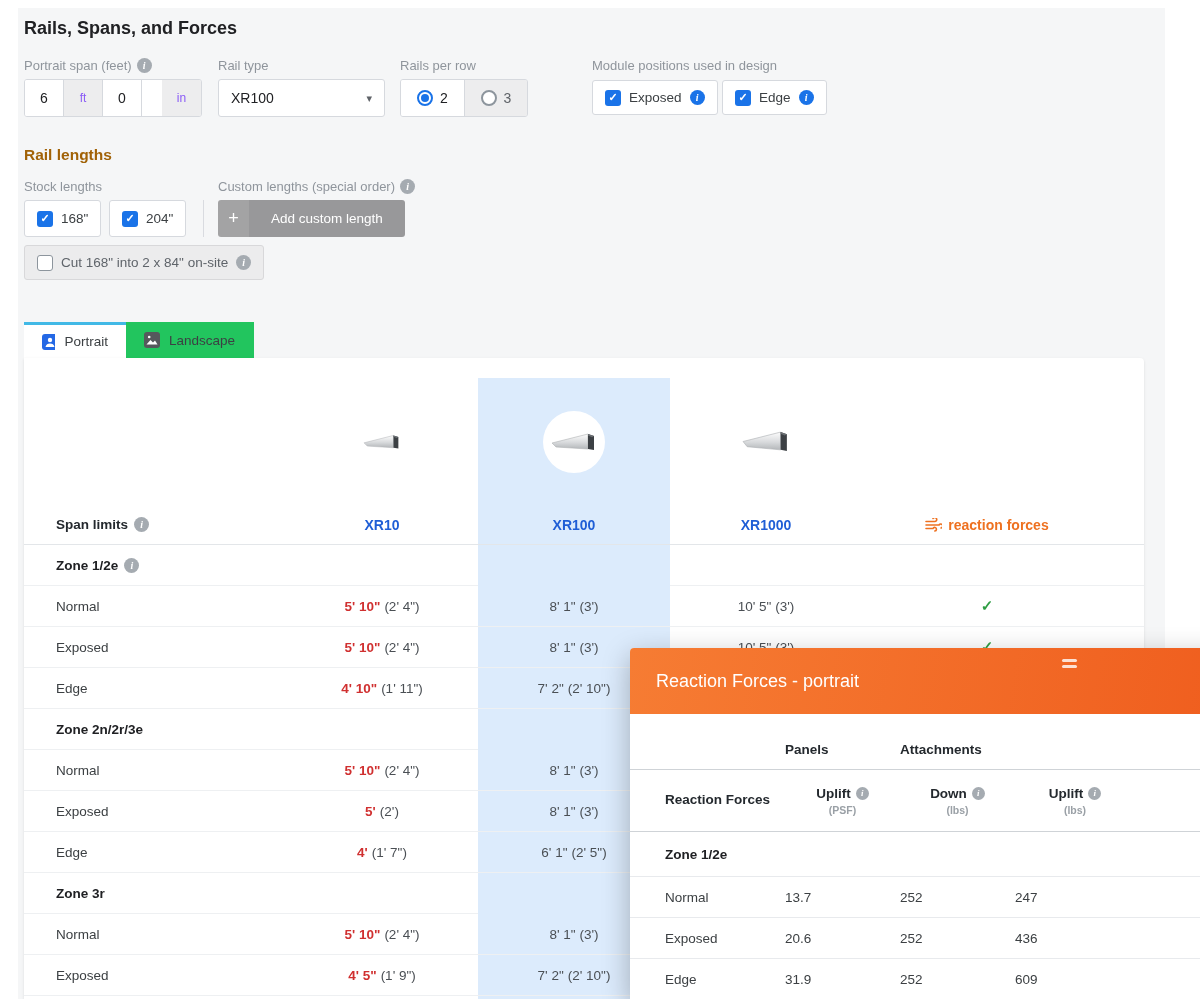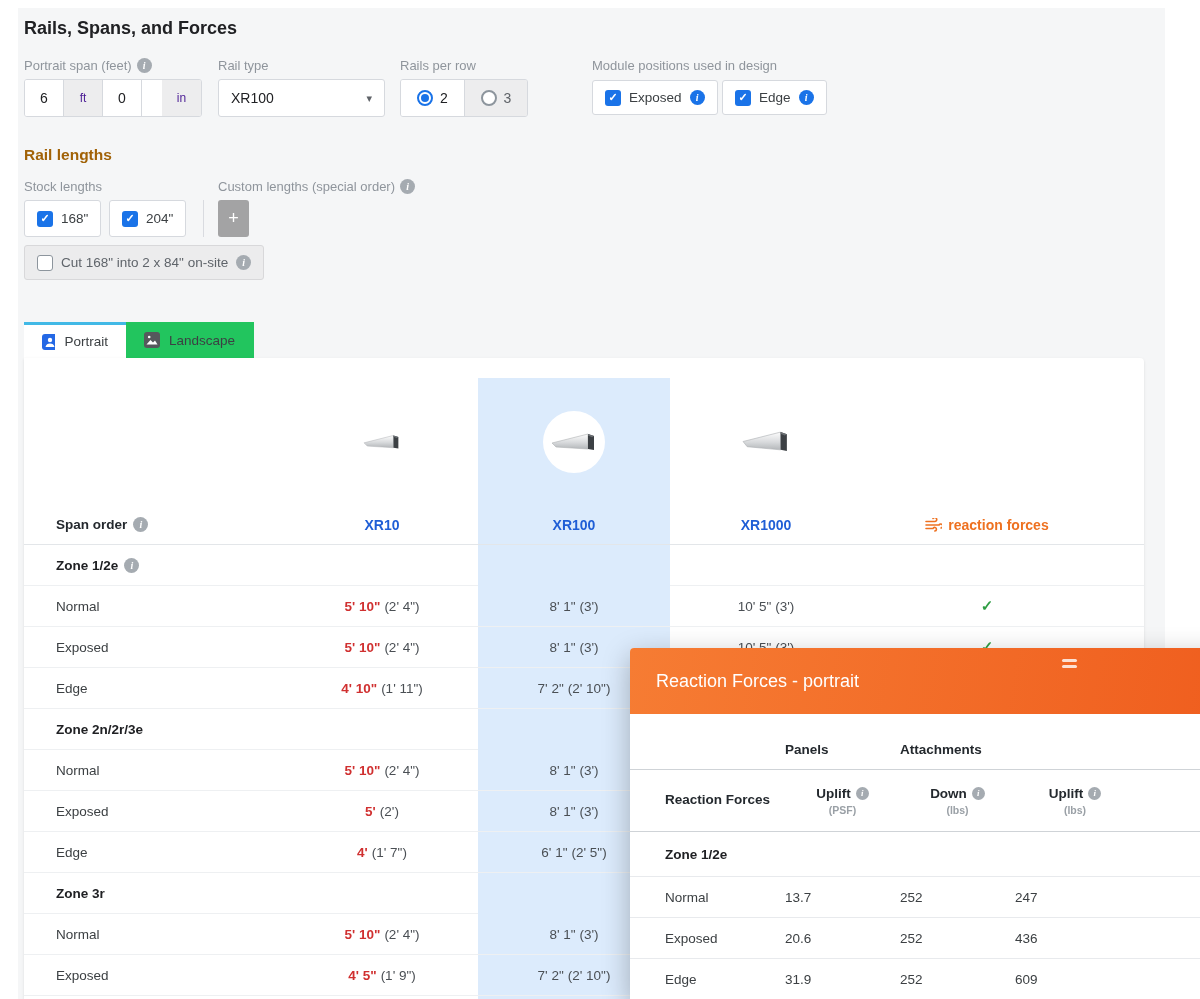--- a/index.html
+++ b/index.html
@@ -32,21 +32,21 @@
     display:inline-flex; align-items:center; justify-content:center; flex:0 0 auto; background:#fff; }
   .radio .dot { width:8px; height:8px; border-radius:50%; background:#1a73e8; }
   .radio.off { border-color:#8d959d; }
 
   
   .span-group { left:24px; top:79px; height:38px; display:flex; border:1px solid #d6d9de;
     border-radius:3px; overflow:hidden; background:#fff; }
   .span-cell { width:39px; display:flex; align-items:center; justify-content:center;
     font-size:14px; color:#202124; border-right:1px solid #d6d9de; background:#fff; }
   .span-cell:last-child { border-right:none;margin-left:20px; }
-  .span-cell.unit { background:#ededee; font-size:12px; color:#4c1d95; }
+  .span-cell.unit { background:#ededee; font-size:12px; color:#8b5cf6; }
 
   .select { left:218px; top:79px; width:167px; height:38px; border:1px solid #d6d9de;
     border-radius:3px; background:#fff; display:flex; align-items:center;
     padding:0 12px; font-size:14px; color:#202124; justify-content:space-between; }
   .caret { font-size:11px; color:#5f6368; }
 
   .segmented { left:400px; top:79px; height:38px; display:flex; border:1px solid #d6d9de;
     border-radius:3px; overflow:hidden; }
   .segment { width:63px; display:flex; align-items:center; justify-content:center; gap:7px;
     font-size:14px; color:#202124; background:#fff; }
@@ -195,20 +195,21 @@
   <span>168"</span>
 </div>
 <div class="abs chip" style="left:109px; top:200px; height:37px;">
   <span class="checkbox">✓</span>
   <span>204"</span>
 </div>
 <div class="abs divider-v" style="left:203px; top:200px; height:37px;"></div>
 
 <div class="abs add-btn">
   <span class="plus">+</span>
+  <span class="lbl">Add custom length</span>
 </div>
 
 <div class="abs chip gray" style="left:24px; top:245px;">
   <span class="checkbox unchecked"></span>
   <span>Cut 168" into 2 x 84" on-site</span>
   <span class="info-icon">i</span>
 </div>
 
 <div class="abs tab active" style="left:24px; width:102px;">
   <svg width="16" height="16">
@@ -253,21 +254,21 @@
         <polygon points="1,11 37,2 37,19 5,16" fill="url(#railg)" stroke="#aeb1b4" stroke-width="0.6"></polygon>
         <polygon points="37,2 43,4 43,20 37,19" fill="#3c4044"></polygon>
         <polygon points="37,2 43,4 41,5.2 37,3.6" fill="#6b6f73"></polygon>
       </svg>
     </div>
     <div></div>
   </div>
 
   <div class="t-grid header-row">
     <div class="corner-cell">
-      <span>Span order</span>
+      <span>Span limits</span>
       <span class="info-icon">i</span>
     </div>
     <div class="col-head">XR10</div>
     <div class="col-head">XR100</div>
     <div class="col-head">XR1000</div>
     <div class="reaction-link">
       <svg width="17" height="14" viewBox="0 0 17 14" fill="none" stroke="#ee7120" stroke-width="1.6" stroke-linecap="round">
         <path d="M1 3.5 h9 a2 2 0 1 0 -2 -3"></path>
         <path d="M1 7 h13 a2 2 0 1 1 2 3"></path>
         <path d="M1 10.5 h7 a1.8 1.8 0 1 1 1.8 2.5"></path>

